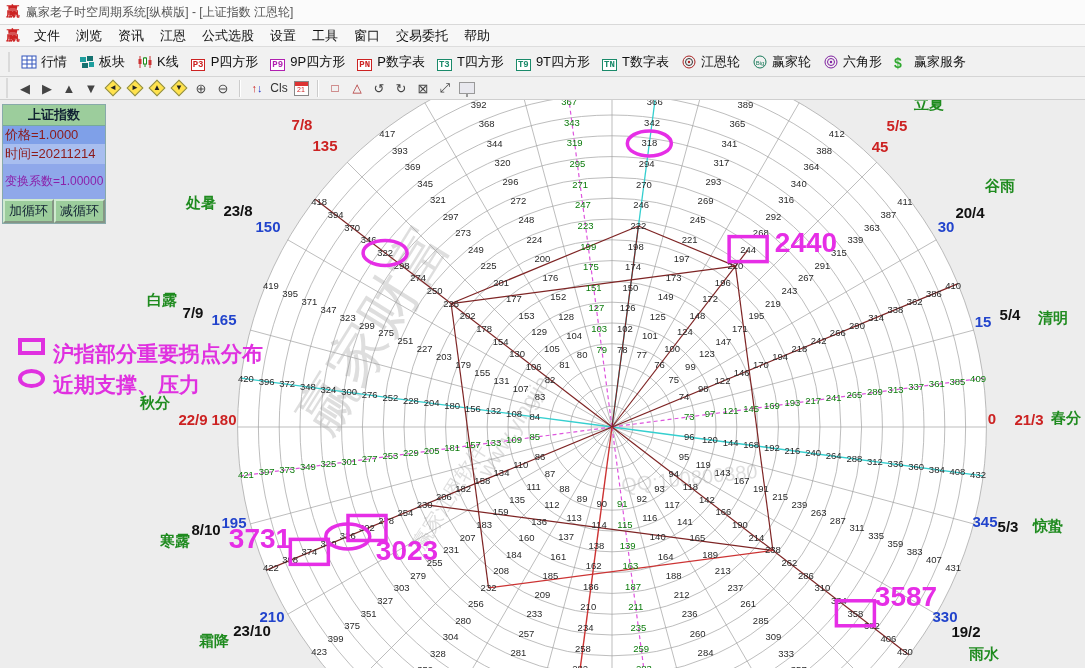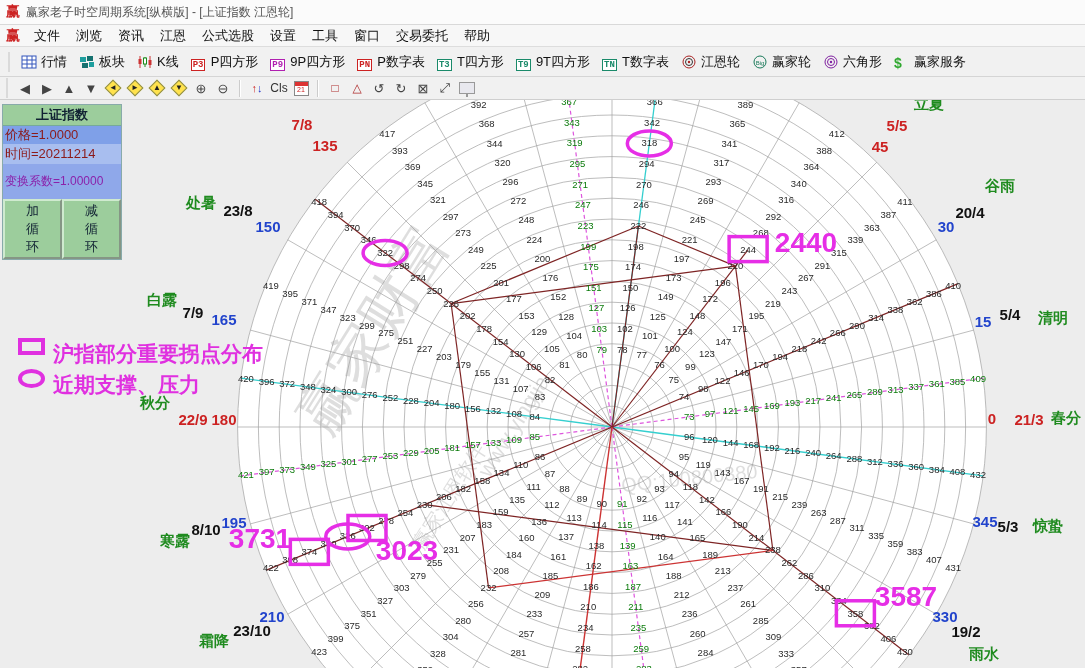--- a/index.html
+++ b/index.html
@@ -28,30 +28,30 @@
     transform:rotate(45deg); display:flex; align-items:center; justify-content:center; }
   .diamond > span { transform:rotate(-45deg); font-size:8px; color:#222; line-height:8px; }
   .cls-text { font-size:12px; color:#333; }
   .cal { width:15px; height:15px; border:1px solid #888; background:#FFF; position:relative; }
   .cal::before { content:""; position:absolute; top:0; left:0; right:0; height:4px; background:#D33; }
   .cal-num { position:absolute; bottom:0; width:100%; text-align:center; font-size:7px; color:#C22; line-height:10px;}
   .scr { width:16px; height:12px; border:1px solid #999; background:#E8E8EE; position:relative; }
   .scr::after { content:""; position:absolute; left:6px; bottom:-4px; width:2px; height:4px; background:#999; }
   .red-shape { color:#B03030; font-size:12px; }
   #chart { position:absolute; left:0; top:100px; width:1085px; height:568px; background:#EDEDED; }
-  #panel { position:absolute; left:2px; top:104px; width:120px; border:1px solid #8AA;
+  #panel { position:absolute; left:2px; top:104px; width:104px; border:1px solid #8AA;
     font-size:13px; z-index:5; }
   #panel .hdr { background:#9CCD9C; color:#123; text-align:center; padding:1px 0;
     border-bottom:1px solid #7A9; font-weight:bold; }
   #panel .row1 { background:#7FA0E8; color:#8B1A1A; padding:0 2px; white-space:nowrap; }
   #panel .row2 { background:#A8BEEF; color:#8B1A1A; padding:1px 2px; white-space:nowrap; }
   #panel .row3 { background:#8FA8EA; color:#8B22AA; padding:9px 2px; white-space:nowrap; font-size:12px; }
   #panel .btns { display:flex; }
   #panel .btns button { flex:1; background:#9CCD9C; border:2px outset #CFEACF;
-    font-size:13px; padding:1px 16px; color:#123; cursor:default; font-family:inherit; }
+    font-size:13px; padding:1px 3px; color:#123; cursor:default; font-family:inherit; }
   #legend { position:absolute; left:18px; top:338px; z-index:6; color:#E030E0; font-weight:bold;
     font-size:21px; line-height:31px; }
   #legend .lrow { display:flex; gap:8px; }
   #legend .g-square { width:27px; height:17px; border:4px solid #E030E0; display:inline-block; }
   #legend .g-circle { width:27px; height:19px; border:4px solid #E030E0; border-radius:50%; display:inline-block; }
   svg text { font-family:"Liberation Sans", sans-serif; }
 </style>
 </head>
 <body>
 

